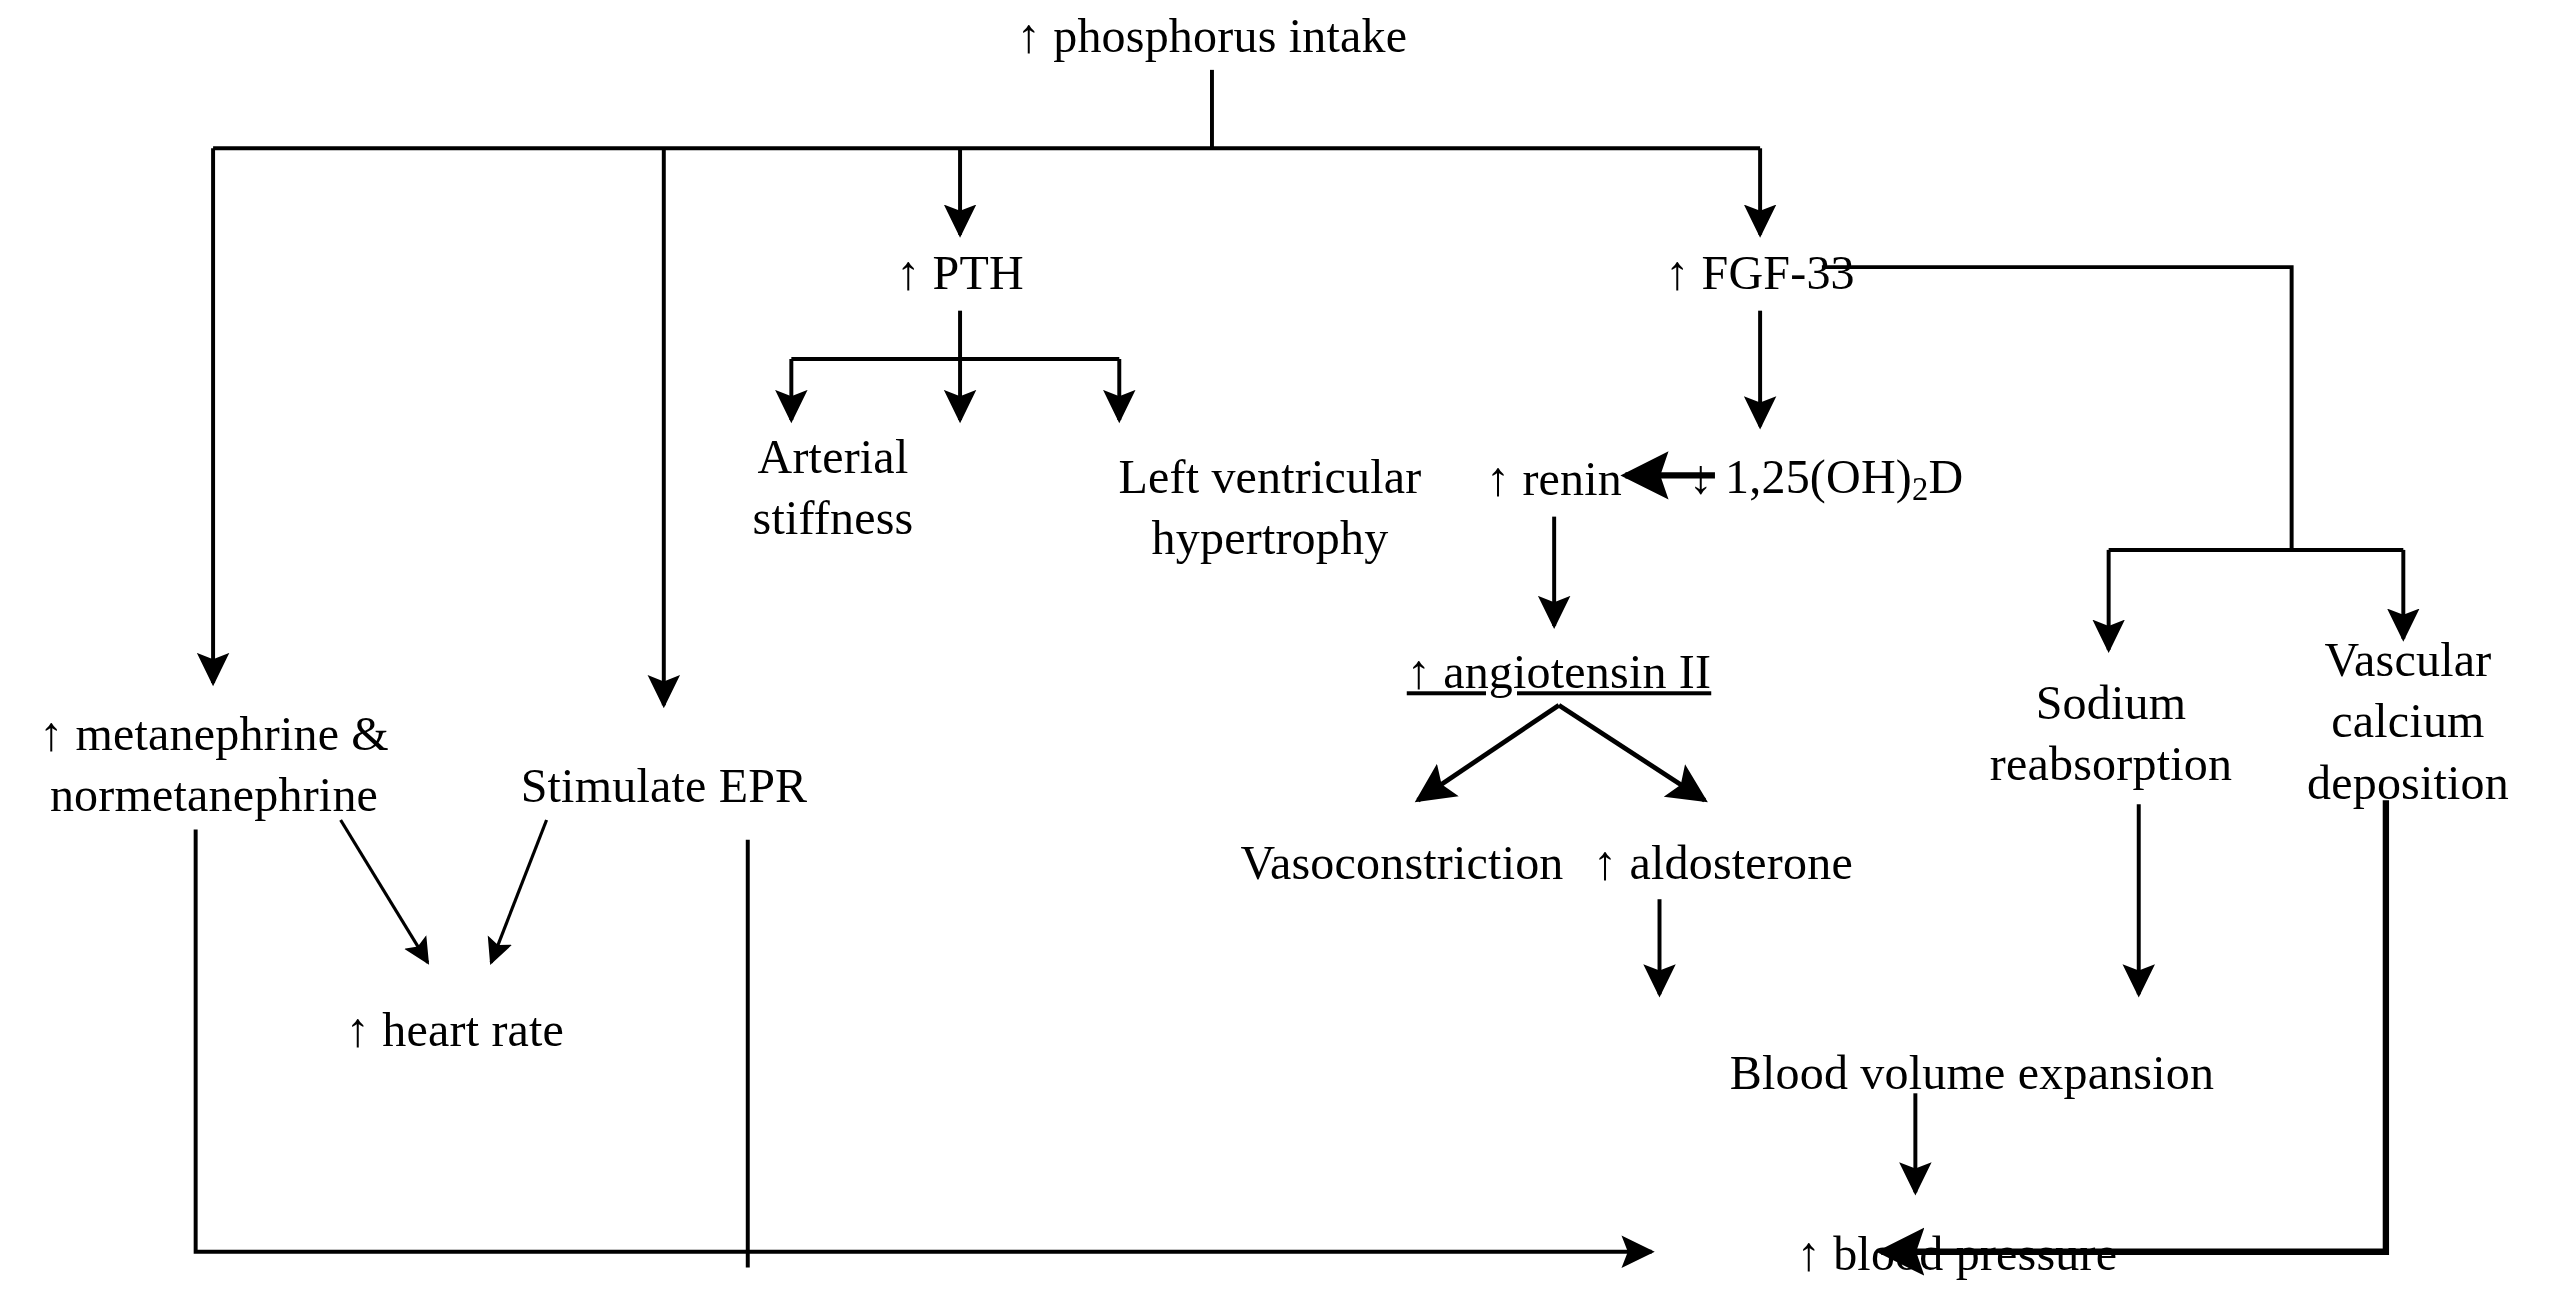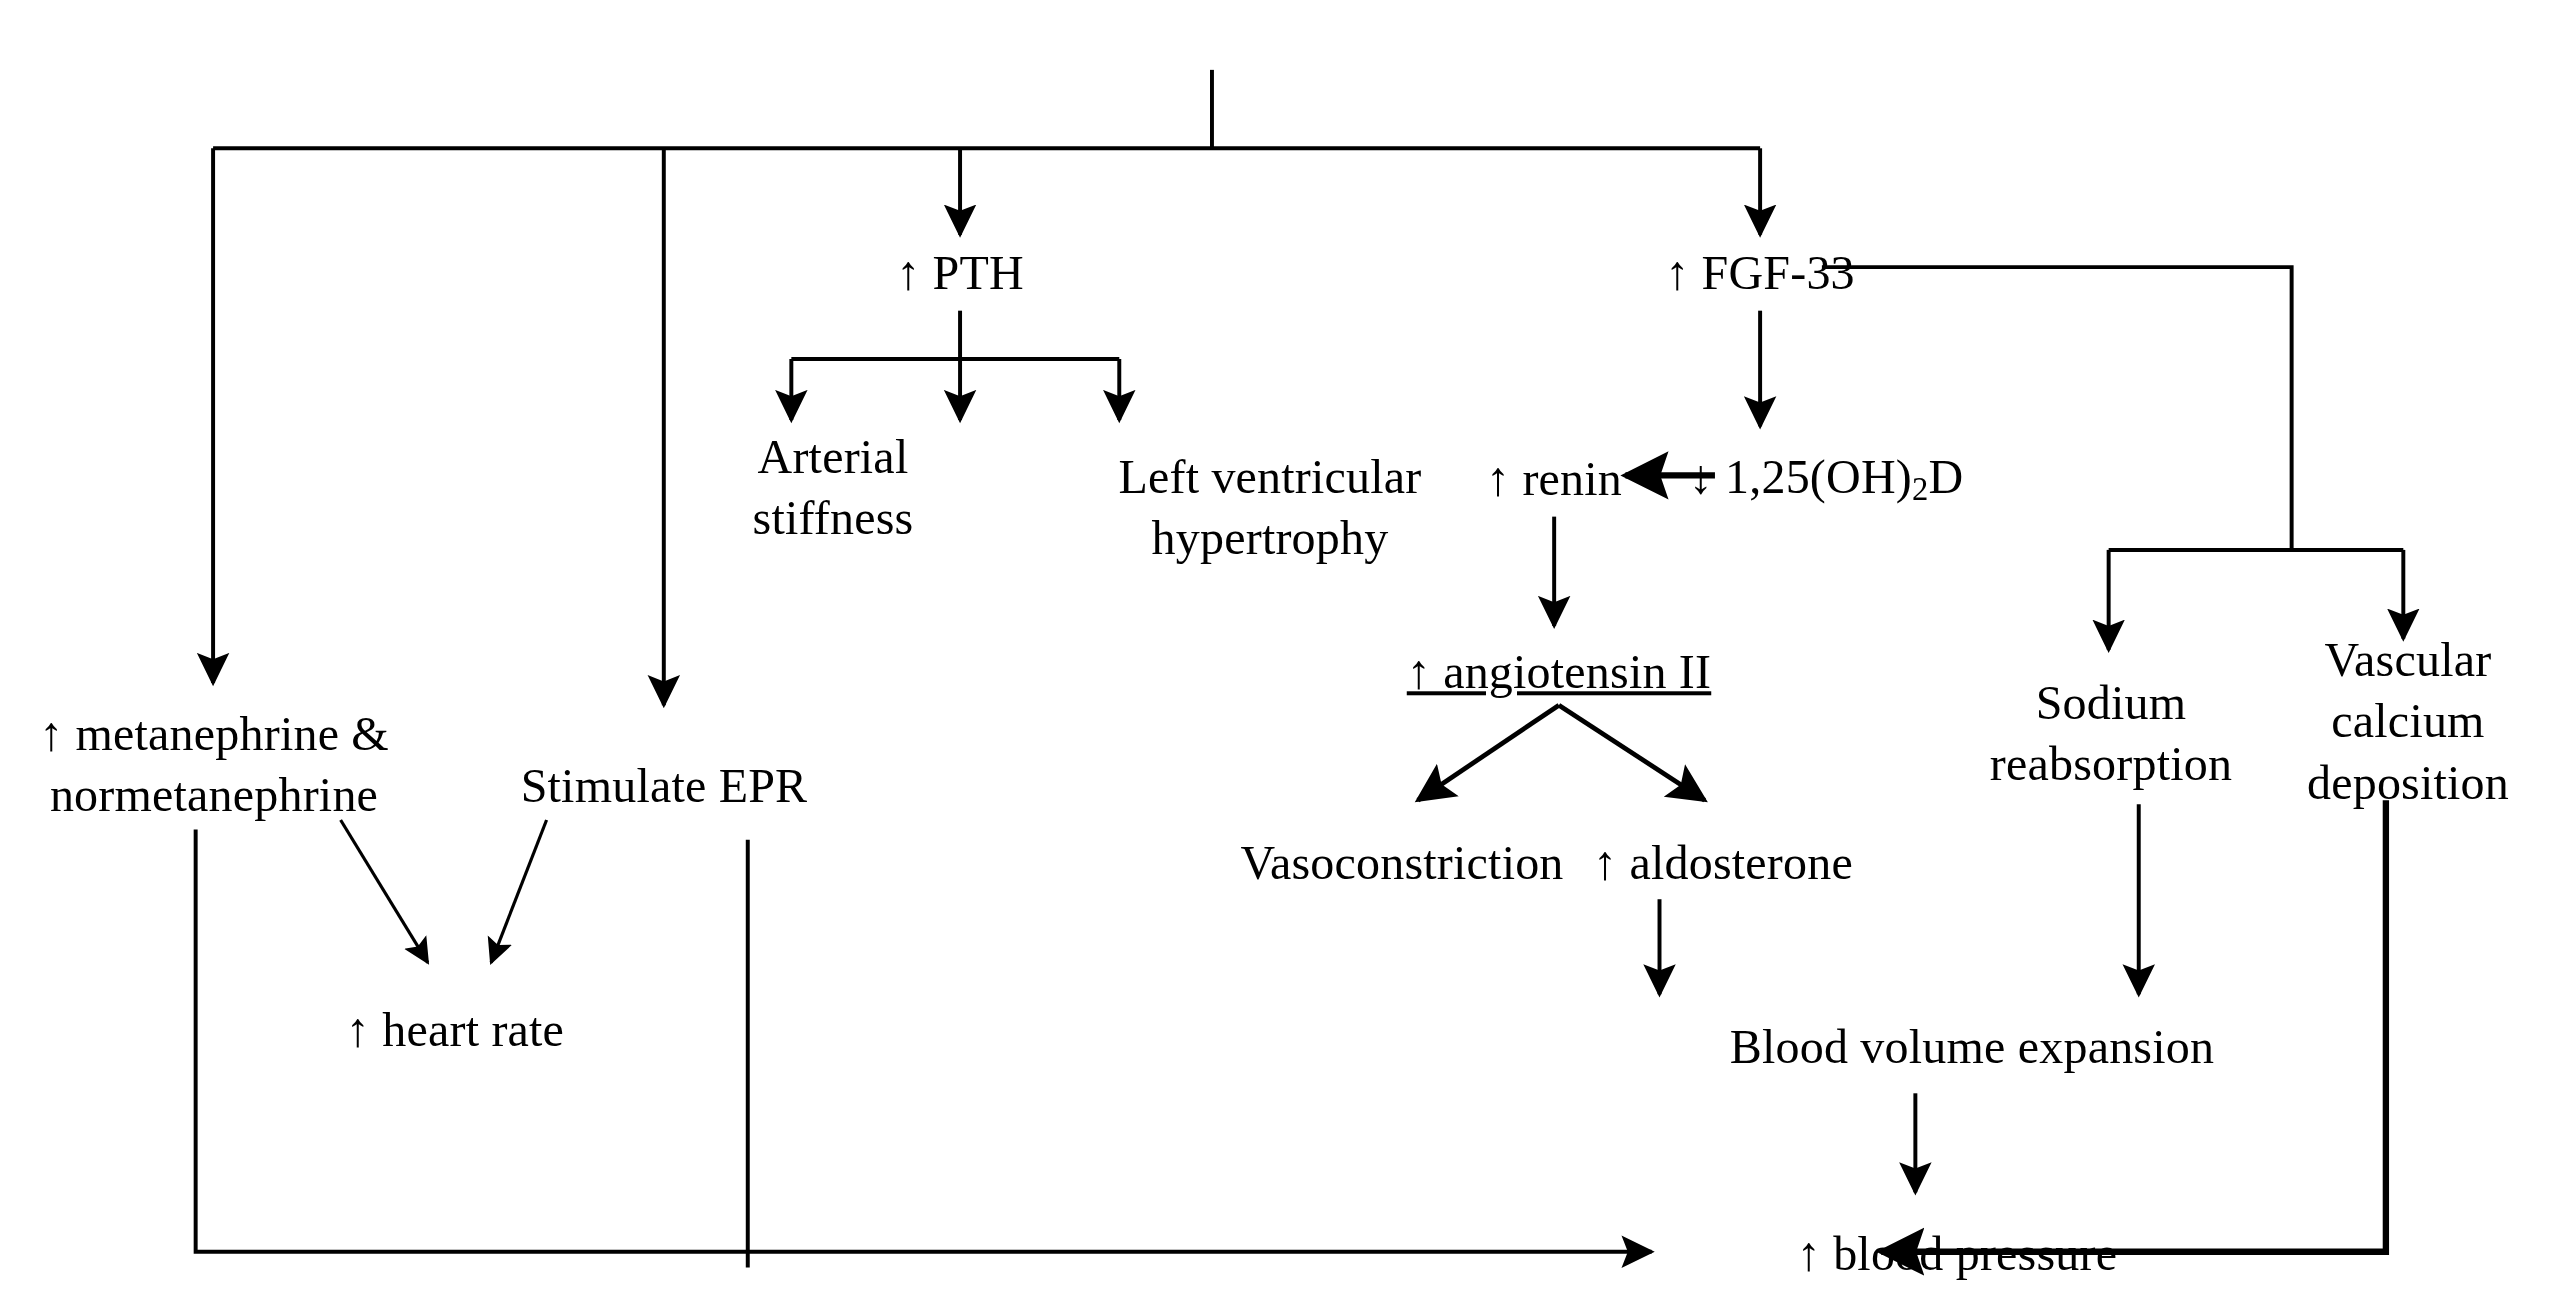--- a/index.html
+++ b/index.html
@@ -101,20 +101,21 @@
       <path d="M690,1035 L620,1215" marker-end="url(#ah)" stroke-width="4"></path>
 
       <path d="M247,1047 L247,1580 L2085,1580" marker-end="url(#ah)"></path>
 
       <path d="M944,1060 L944,1600"></path>
 
       <path d="M3012,1010 L3012,1580 L2375,1580" marker-end="url(#ahfat)" stroke-width="8"></path>
     </g>
   </svg>
 
+  <div class="node" style="left:1212px; top:36px;">↑ phosphorus intake</div>
 
   <div class="node" style="left:960px; top:273px;">↑ PTH</div>
 
   <div class="node" style="left:1760px; top:273px;">↑ FGF-33</div>
 
   <div class="node two-line" style="left:833px; top:487px; width:253px;">
     <div>Arterial</div>
     <div>stiffness</div>
   </div>
 
@@ -146,18 +147,18 @@
   </div>
 
   <div class="node" style="left:664px; top:786px;">Stimulate EPR</div>
 
   <div class="node" style="left:1402px; top:863px;">Vasoconstriction</div>
 
   <div class="node" style="left:1723px; top:863px;">↑ aldosterone</div>
 
   <div class="node" style="left:455px; top:1030px;">↑ heart rate</div>
 
-  <div class="node" style="left:1972px; top:1047px;">Blood volume expansion</div>
+  <div class="node" style="left:1972px; top:1073px;">Blood volume expansion</div>
 
   <div class="node" style="left:1957px; top:1254px;">↑ blood pressure</div>
 
 </div>
 
 
 </body></html>

